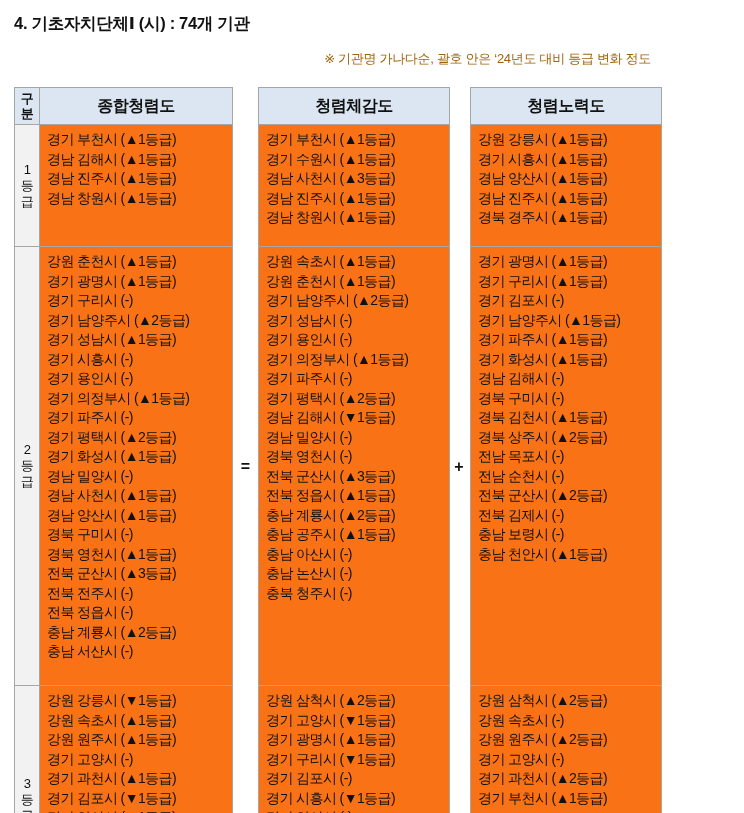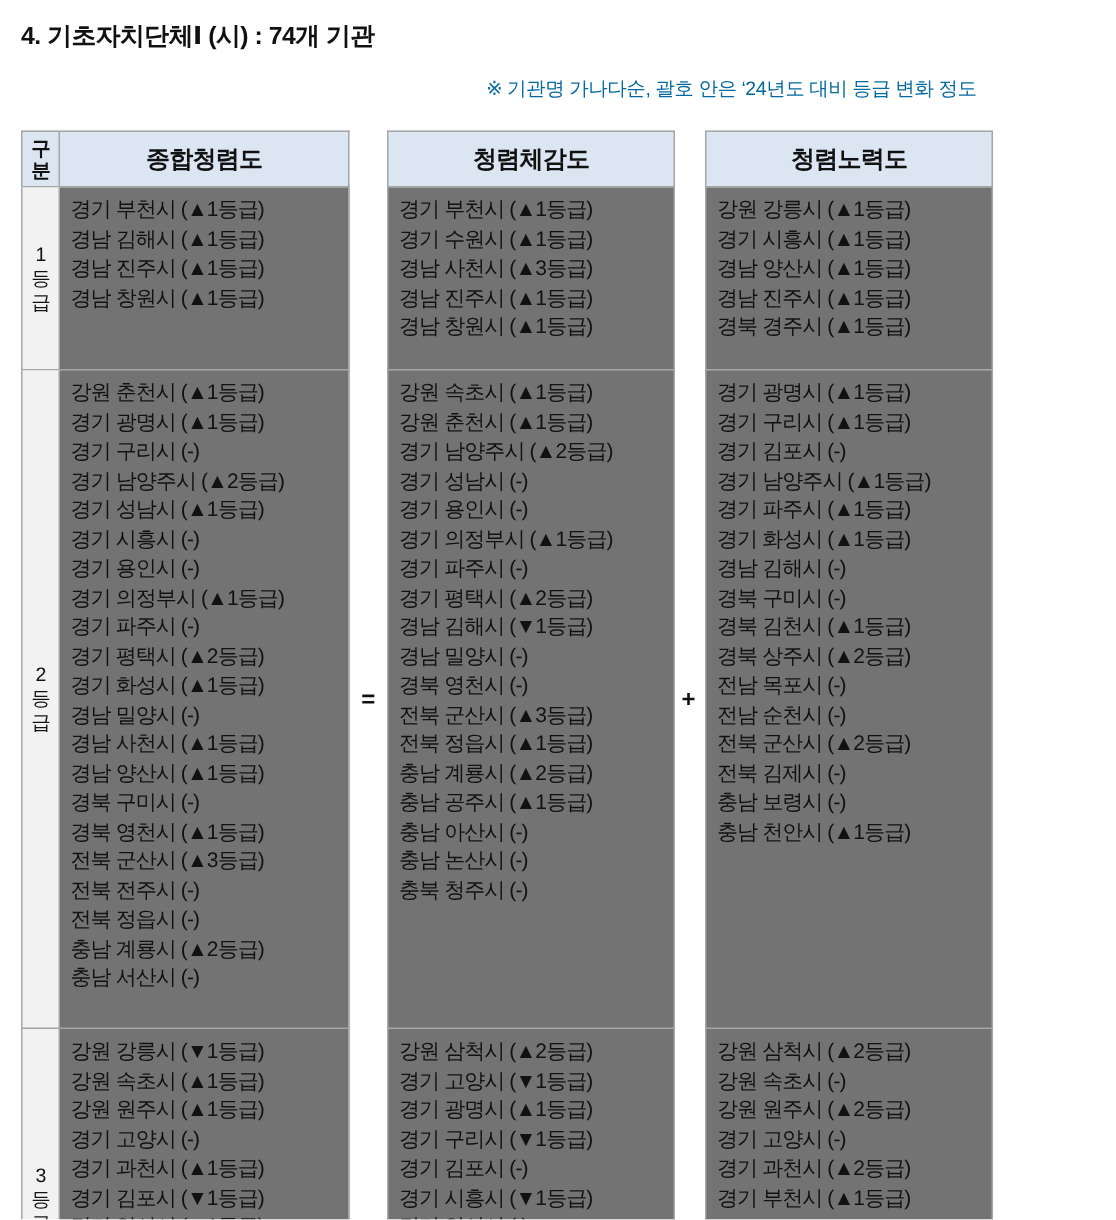--- a/index.html
+++ b/index.html
@@ -1,19 +1,19 @@
 <!DOCTYPE html>
 <html><head>
 <meta charset="utf-8">
 <style>
   html,body{margin:0;padding:0;background:#fff;}
   .doc{position:relative;width:664px;height:813px;overflow:hidden;background:#ffffff;
        font-family:"Liberation Sans","DejaVu Sans",sans-serif;color:#111;}
   .title{position:absolute;left:14px;top:13px;font-size:16.5px;font-weight:700;letter-spacing:-0.3px;}
-  .note{position:absolute;right:13px;top:50px;font-size:13px;color:#0369a1;letter-spacing:-0.3px;}
+  .note{position:absolute;right:13px;top:50px;font-size:13px;color:#a16207;letter-spacing:-0.3px;}
 
   .block{position:absolute;top:87px;box-sizing:border-box;}
   .b-gubun{left:14px;width:26px;}
   .b-comp{left:40px;width:193px;}
   .b-perc{left:258px;width:192px;}
   .b-eff{left:470px;width:192px;}
   .b-corr{left:687px;width:41px;}
 
   .head,.cell{box-sizing:border-box;border:1px solid #a6a6a6;}
   .cell{border-top:none;}
@@ -25,21 +25,21 @@
   .b-corr .head{font-size:13.5px;line-height:16px;}
 
   .r1{height:122px;}
   .r2{height:439px;}
   .r3{height:200px;}
 
   .lab{background:#f2f2f2;display:flex;align-items:center;justify-content:center;
        font-size:13px;line-height:16px;white-space:pre-line;text-align:center;letter-spacing:-0.5px;}
   .lab.r3{align-items:flex-start;padding-top:90px;}
 
-  .body{background:#737373;padding:5px 4px 0 7px;overflow:hidden;}
+  .body{background:#f97316;padding:5px 4px 0 7px;overflow:hidden;}
   .li{font-size:14px;line-height:19.5px;letter-spacing:-0.6px;white-space:nowrap;}
 
   .corrbody{height:761px;background:#fff;padding-top:306px;text-align:center;
             font-size:13px;line-height:21px;white-space:pre-line;letter-spacing:-0.5px;}
 
   .op{position:absolute;top:457px;font-size:16px;font-weight:700;text-align:center;line-height:20px;}
   .op-eq{left:233px;width:25px;}
   .op-plus{left:448px;width:22px;}
   .op-minus{left:660px;width:27px;}
 </style>

